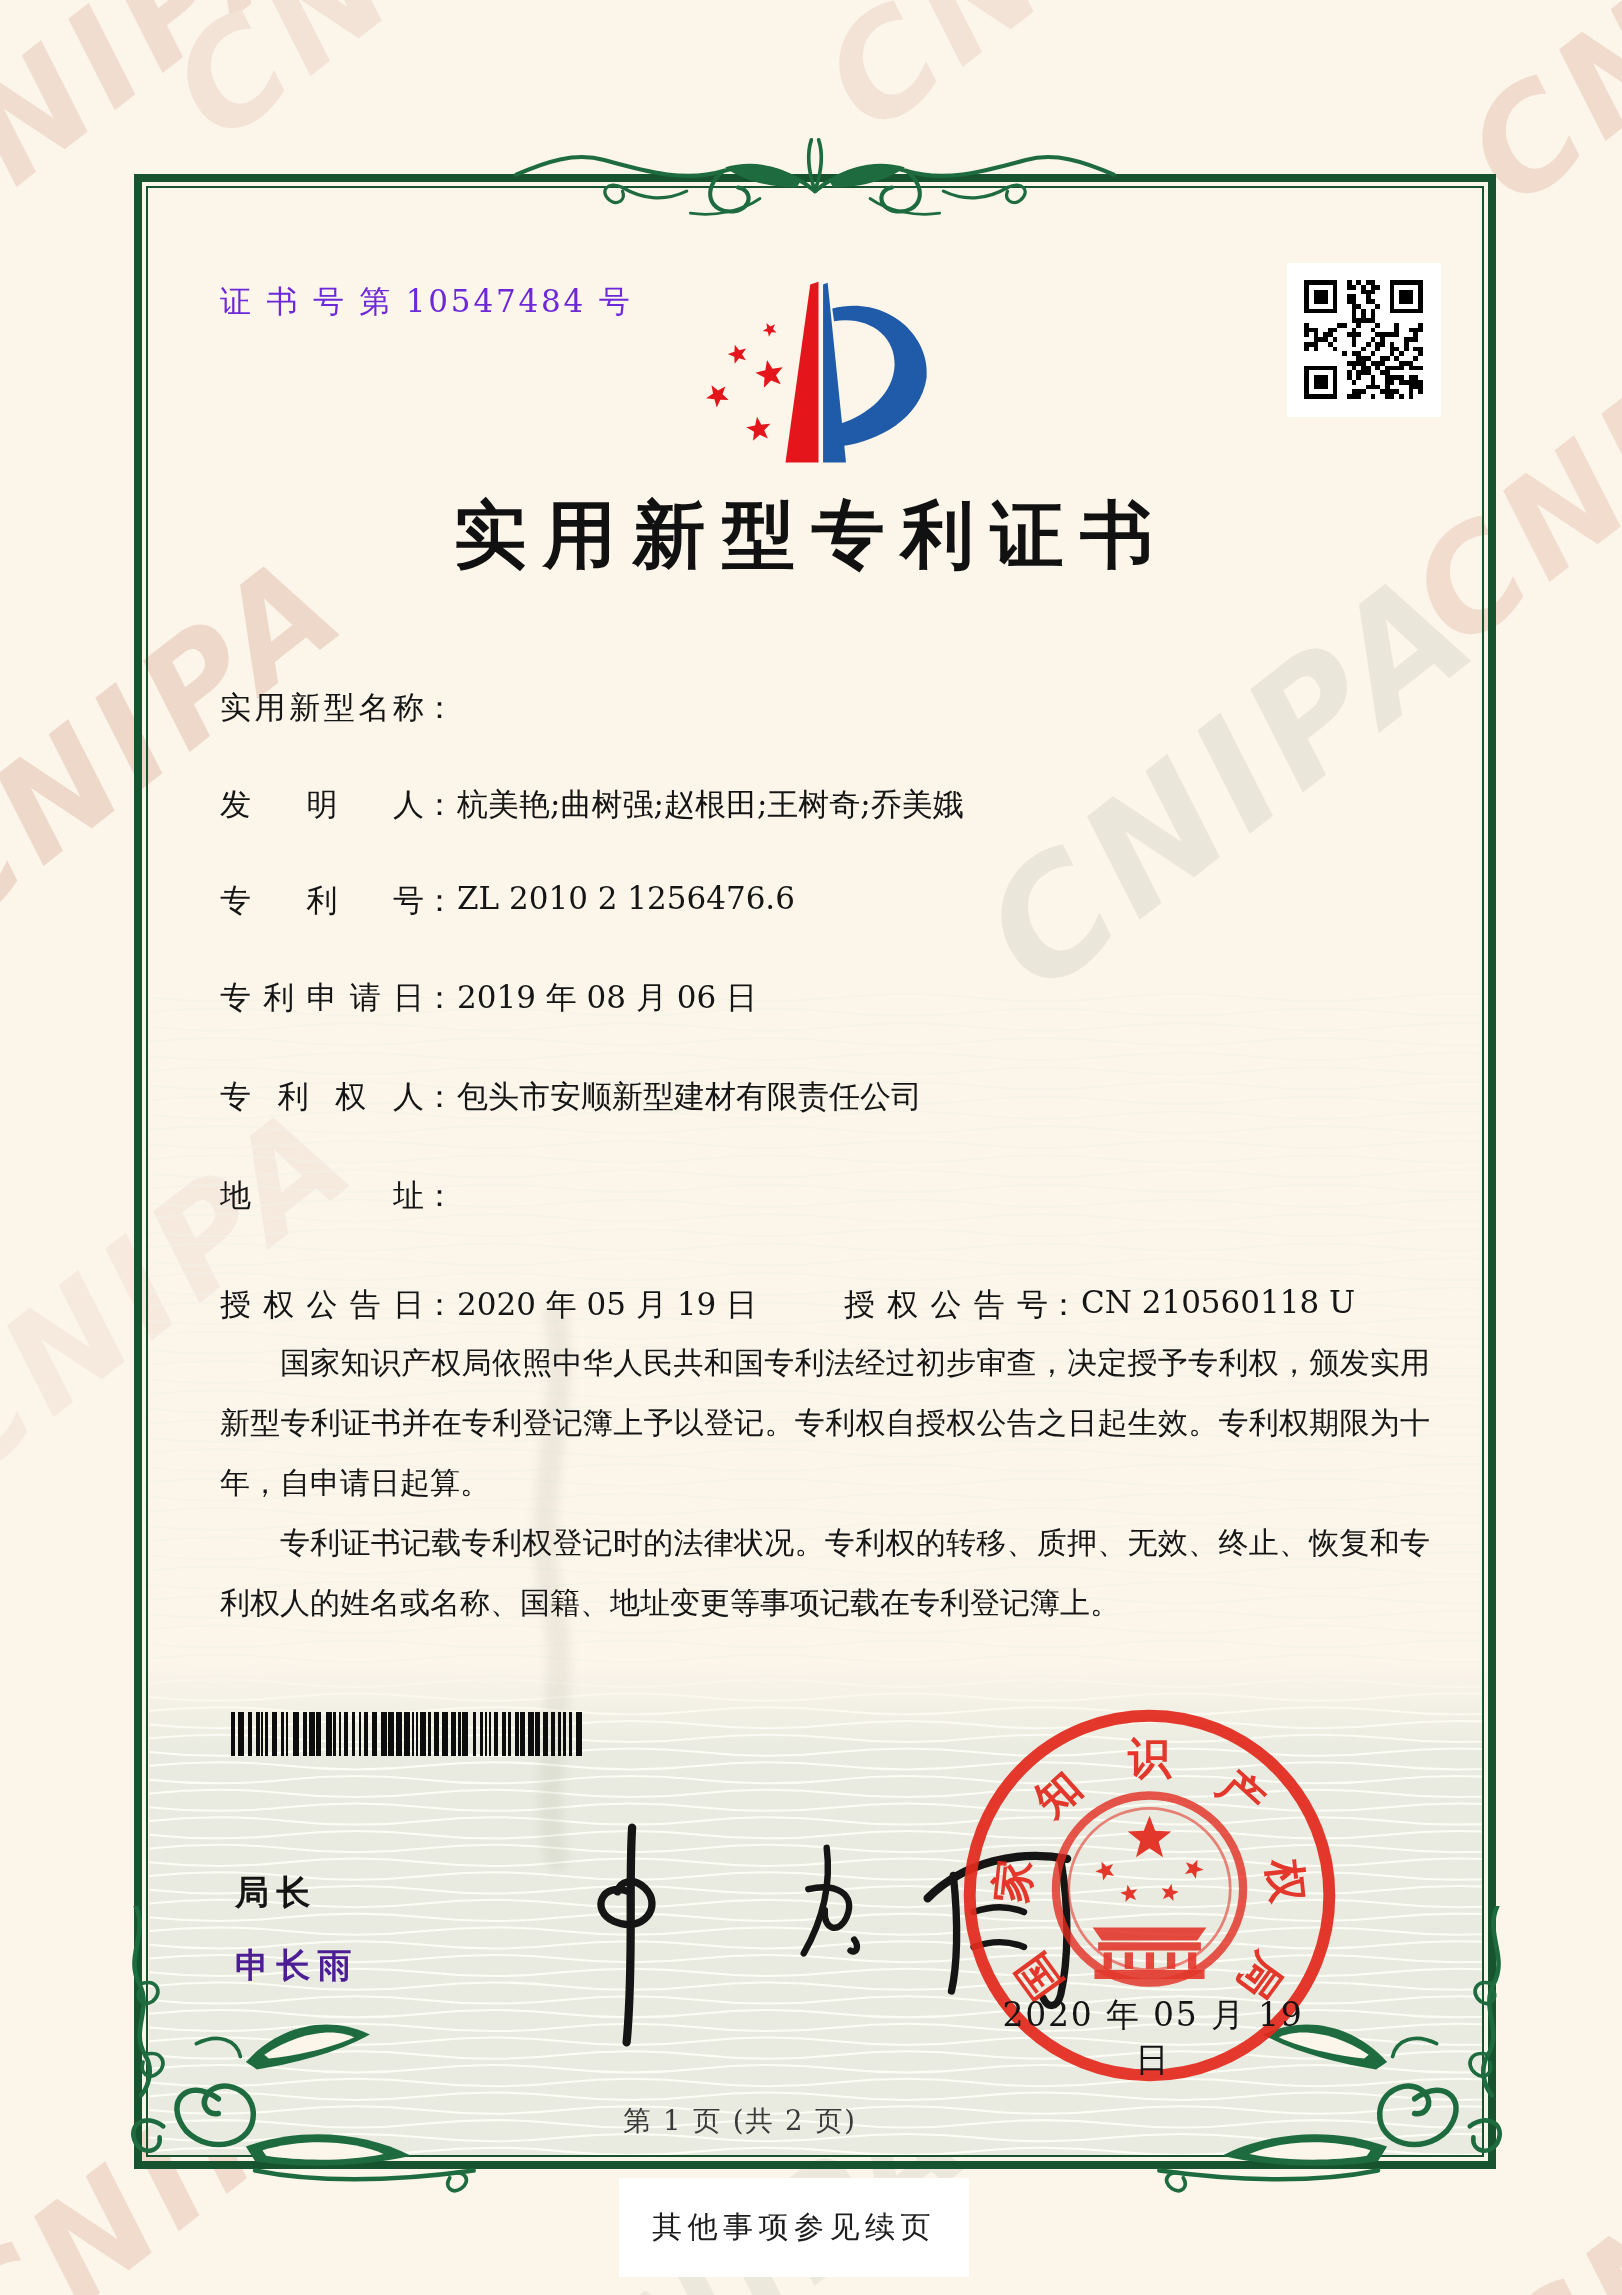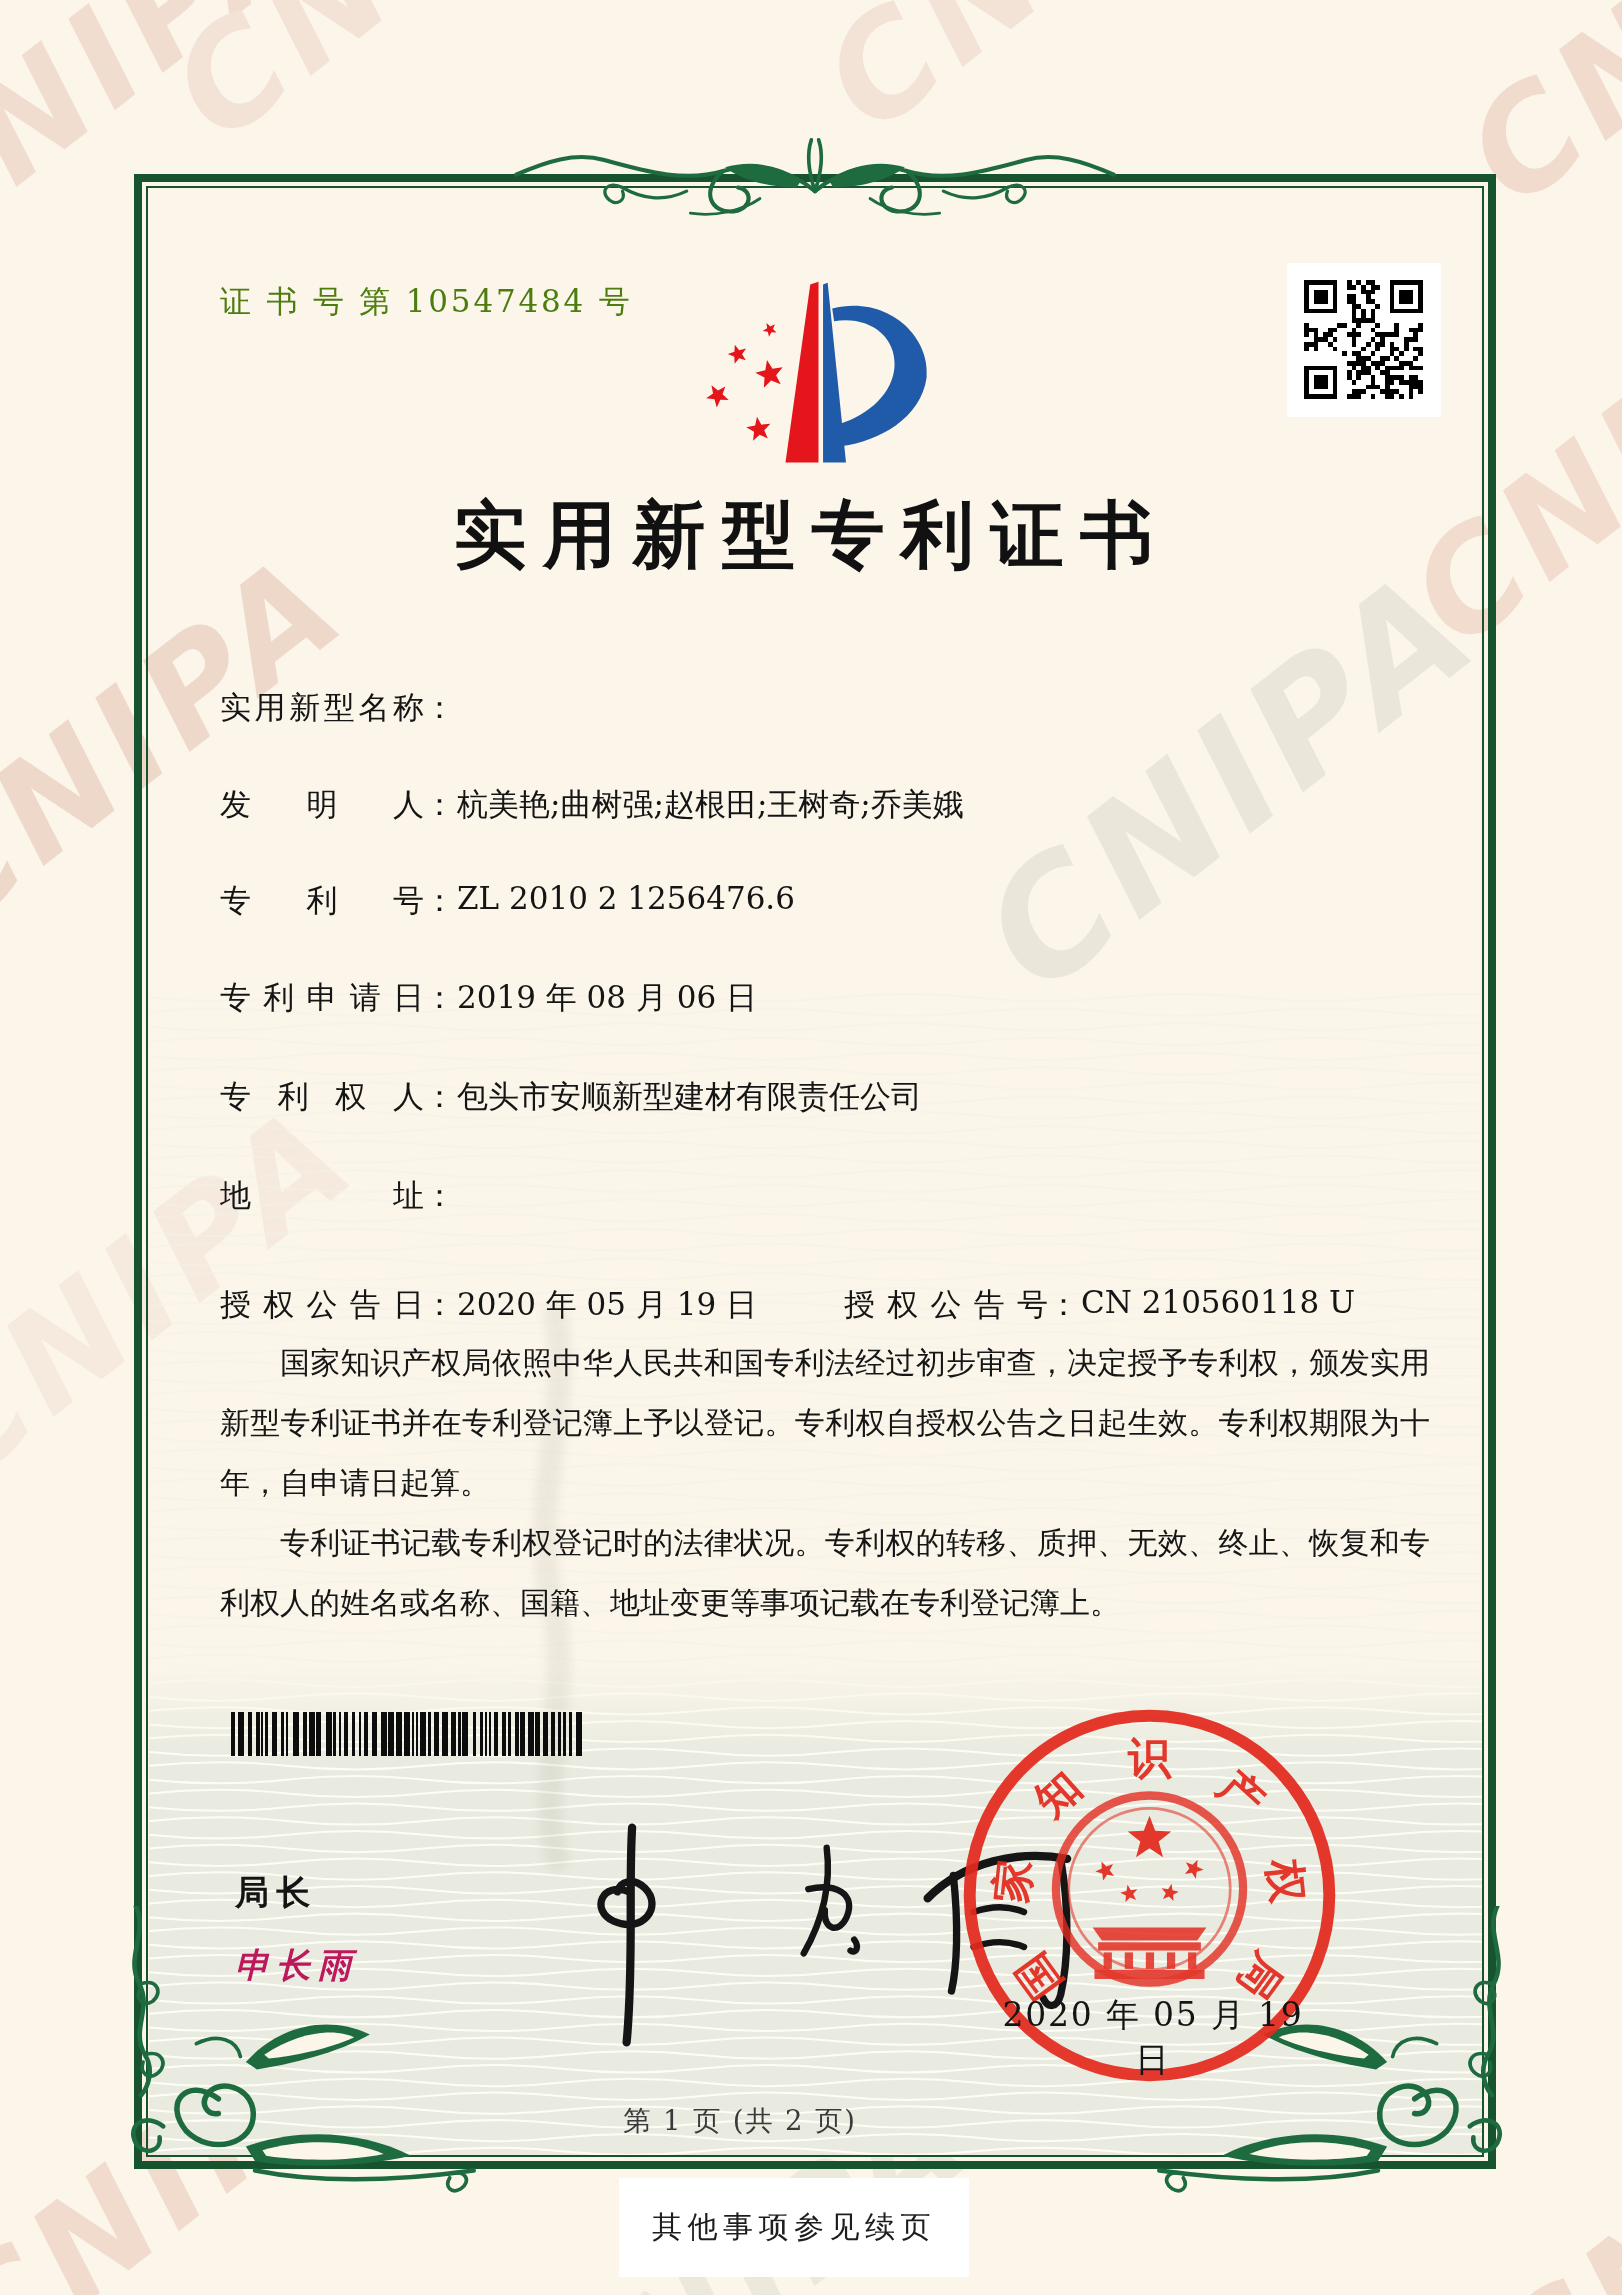--- a/index.html
+++ b/index.html
@@ -42,21 +42,21 @@
   .bandsvg{position:absolute;z-index:0;}
   #band-fade{
     position:absolute;left:149px;top:1664px;width:1333px;height:92px;z-index:0;
     background:linear-gradient(#fbf5ea,rgba(251,245,234,0));
   }
   
   .orn{position:absolute;z-index:2;}
   
   #cert-no{
     position:absolute;left:220px;top:281px;z-index:3;
-    font-size:31px;letter-spacing:2.8px;color:#4d7c0f;
+    font-size:31px;letter-spacing:2.8px;color:#6d28d9;
   }
   #logo{position:absolute;left:681px;top:253px;z-index:3;}
   #qr-box{
     position:absolute;left:1287px;top:263px;width:154px;height:154px;
     background:#ffffff;z-index:3;
   }
   #qr{position:absolute;left:17.4px;top:17.4px;}
   #title{
     position:absolute;left:0;top:487px;width:1623px;z-index:3;
     text-align:center;font-size:73px;font-weight:700;
@@ -91,21 +91,21 @@
   
   #barcode{position:absolute;left:231px;top:1712px;width:358px;height:44px;z-index:3;}
   #director-label{
     position:absolute;left:235px;top:1870px;z-index:3;
     font-family:"DejaVu Sans","Liberation Sans",sans-serif;
     font-weight:600;font-size:34px;letter-spacing:7.3px;color:#141414;
   }
   #director-name{
     position:absolute;left:235px;top:1943px;z-index:3;
     font-family:"DejaVu Sans","Liberation Sans",sans-serif;
-    font-weight:600;font-size:34px;letter-spacing:7.3px;color:#be185d;font-style:italic;
+    font-weight:600;font-size:34px;letter-spacing:7.3px;color:#4c1d95;
   }
   #signature{position:absolute;left:533px;top:1811px;z-index:3;}
   #seal{position:absolute;left:955px;top:1701px;z-index:3;}
   .sealchar{
     font-family:"DejaVu Serif","Liberation Serif",serif;
     font-weight:bold;font-size:47px;fill:#e32a1e;
   }
   #seal-date{
     position:absolute;left:983px;top:1993px;width:340px;z-index:4;
     text-align:center;font-size:33px;letter-spacing:1.8px;color:#141414;

